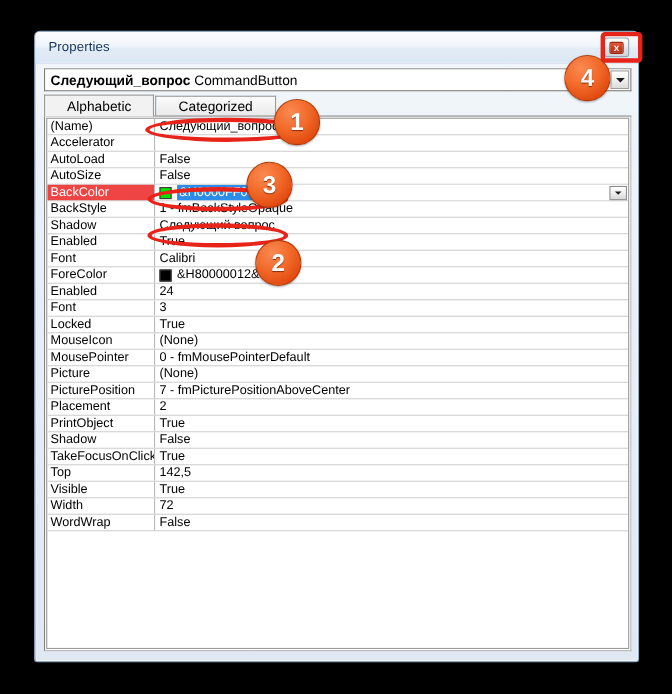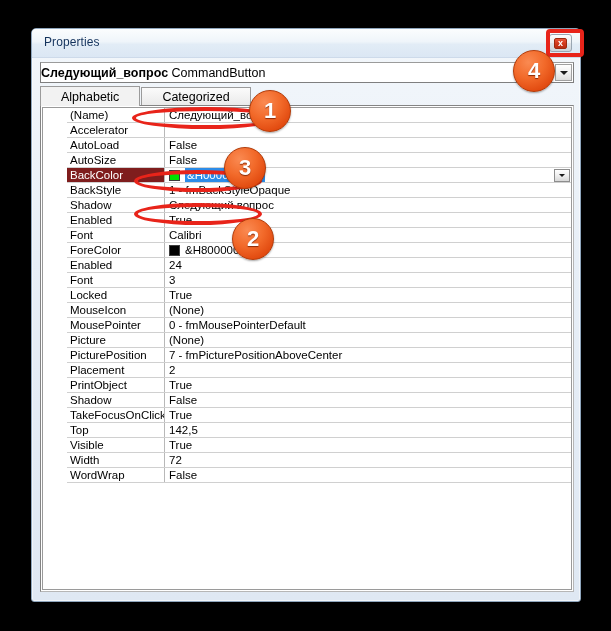--- a/index.html
+++ b/index.html
@@ -71,20 +71,21 @@
   
   #object-combo {
     position: absolute; left: 0; top: 0;
     width: 534px; height: 21px;
     background: #ffffff;
     border: 1px solid #7f7f7f;
     border-top-color:#9b9b9b;
     display: flex; align-items: center;
   }
   #object-combo-text {
+    padding-left: 5px;
     font-size: 12.5px; color: #000000;
     white-space: nowrap;
   }
   #object-combo-text b { font-weight: bold; }
   #object-combo-arrow {
     position: absolute; right: 1px; top: 1px;
     width: 17px; height: 17px;
     background: linear-gradient(180deg,#ffffff 0%, #f0f0f0 50%, #dcdcdc 100%);
     border: 1px solid #a0a0a0;
     display: flex; align-items: center; justify-content: center;
@@ -136,21 +137,20 @@
     box-shadow: inset 1px 1px 0 #ffffff;
     overflow: hidden;
   }
   #grid-inner {
     position: absolute;
     left: 1px; top: 1px;
     width: 530px; height: 483px;
     background: #ffffff;
     border: 1px solid #9a9a9a;
     overflow: hidden;
-    padding-left: 24px;
   }
   .prop-row {
     position: relative;
     height: 15px;
     display: flex;
     border-bottom: 1px solid #d0d0d0;
     font-size: 11.5px;
     line-height: 15px;
     color: #000000;
   }
@@ -164,21 +164,21 @@
   }
   .prop-value {
     flex: 1 1 auto;
     padding-left: 4px;
     white-space: nowrap;
     overflow: hidden;
     display: flex;
     align-items: center;
   }
   .prop-row.selected .prop-name {
-    background: #7f1d1d;
+    background: #ef4444;
     color: #ffffff;
   }
   .prop-row.selected .prop-value {
     background: #ffffff;
     color: #000000;
   }
   .value-selected {
     background: #2c8ce8;
     color: #ffffff;
     padding: 0 2px;

